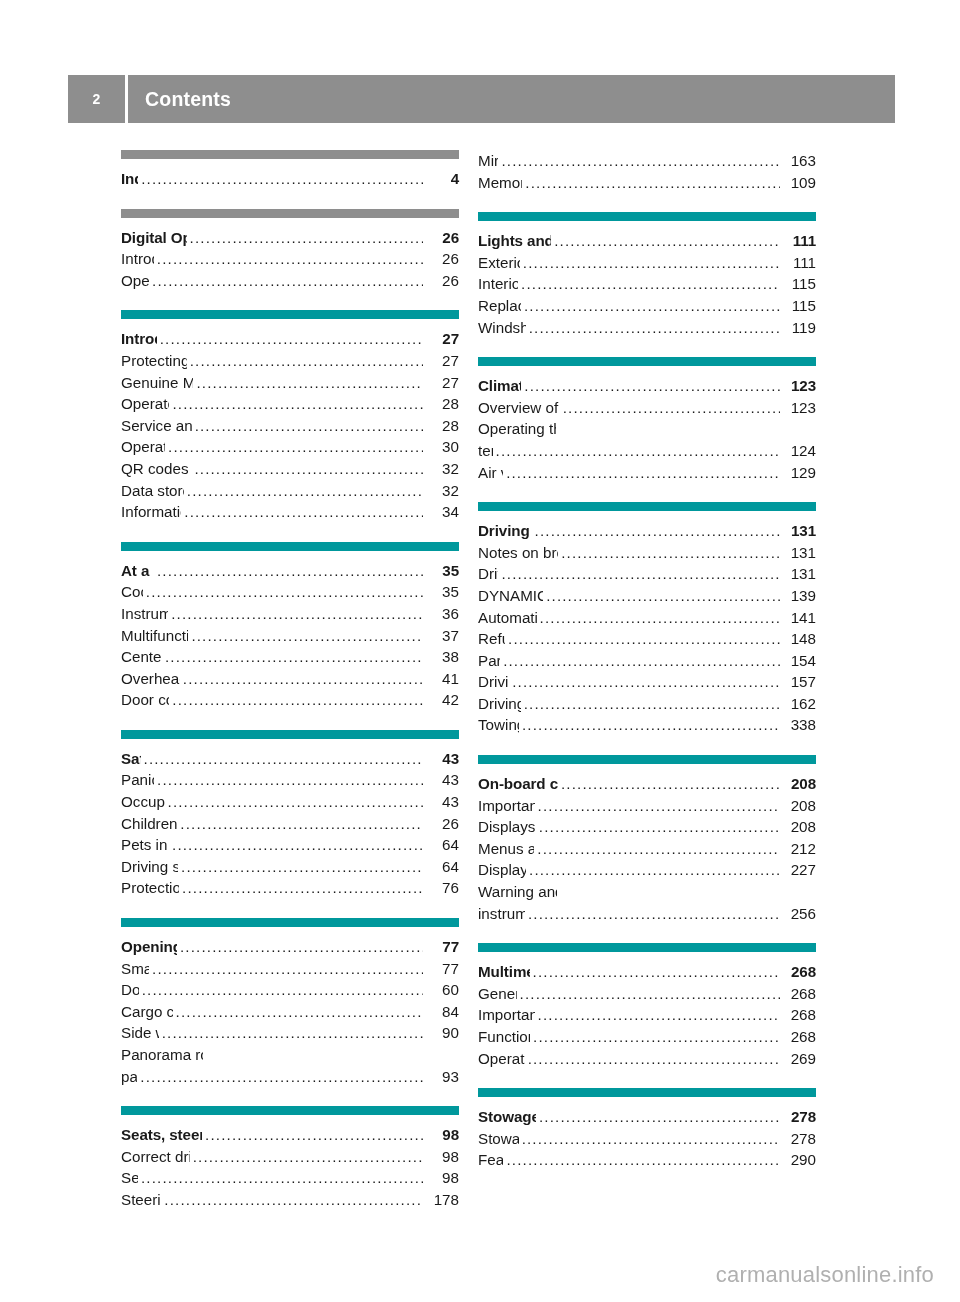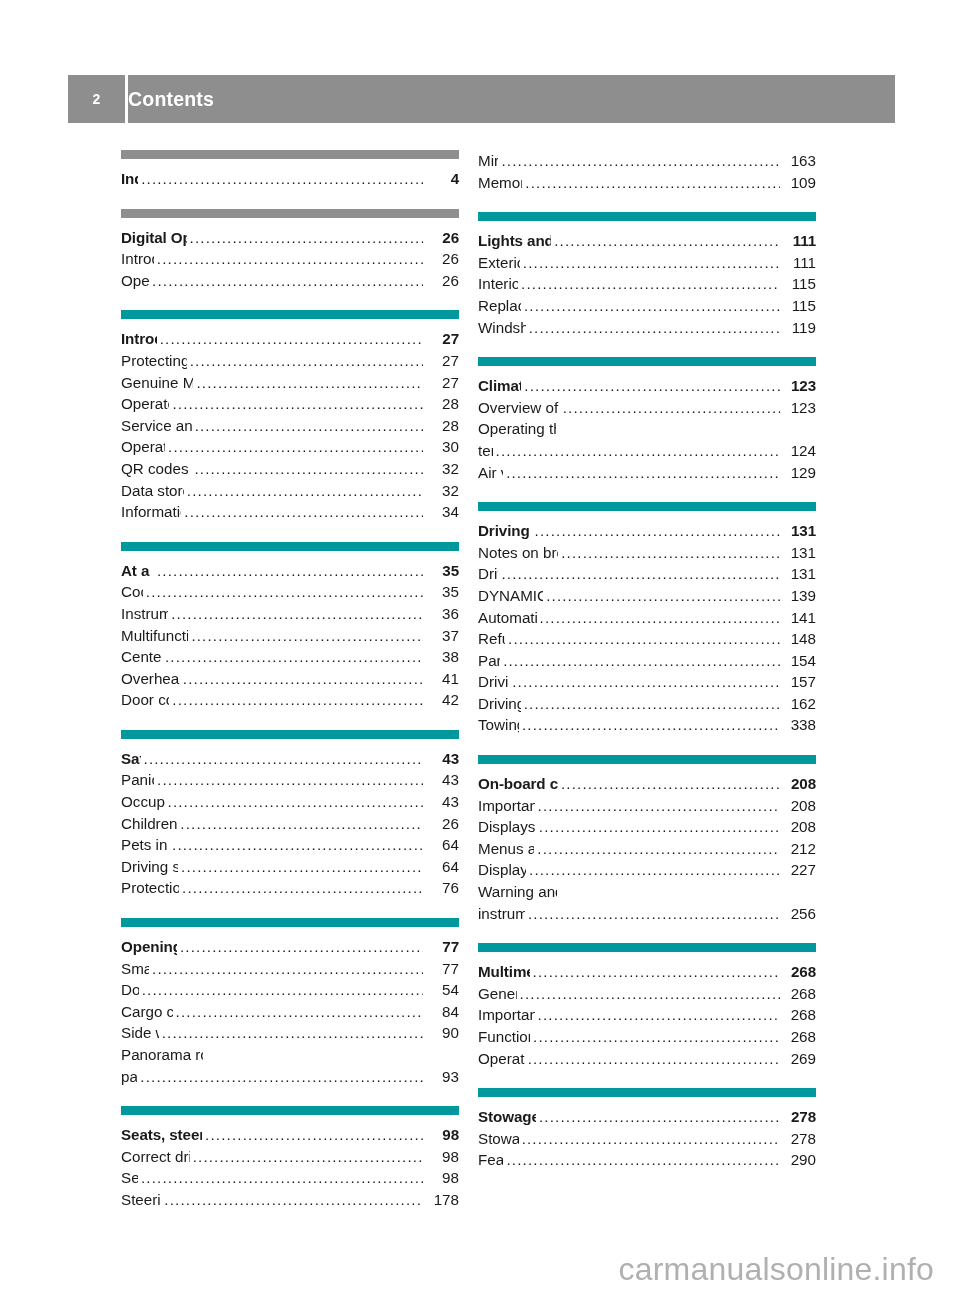--- a/index.html
+++ b/index.html
@@ -37,20 +37,21 @@
     font-weight: bold;
     color: #ffffff;
     letter-spacing: .3px;
   }
   #header-divider {
     width: 3px;
     height: 48px;
     background: #ffffff;
   }
   #header-title {
+    padding-left: 17px;
     font-size: 19.5px;
     font-weight: bold;
     color: #ffffff;
     letter-spacing: .2px;
   }
 
   
   #toc {
     position: absolute;
     left: 0;
@@ -111,21 +112,21 @@
   .toc-row.wrap-first .t-leader,
   .toc-row.wrap-first .t-page { visibility: hidden; }
 
   .group-gap { height: 19px; }
 
   
   #watermark {
     position: absolute;
     right: 26px;
     bottom: 14px;
-    font-size: 32px;
+    font-size: 22px;
     color: #b0b0b0;
     letter-spacing: .2px;
     font-family: "Liberation Sans", sans-serif;
   }
 </style>
 </head>
 <body>
 
 <div id="page-header">
   <div id="page-number-box">2</div>
@@ -298,21 +299,21 @@
           <span class="t-page">77</span>
         </div>
         <div class="toc-row">
           <span class="t-label">SmartKey</span>
           <span class="t-leader">........................................................................................................................</span>
           <span class="t-page">77</span>
         </div>
         <div class="toc-row">
           <span class="t-label">Doors</span>
           <span class="t-leader">........................................................................................................................</span>
-          <span class="t-page">54</span>
+          <span class="t-page">60</span>
         </div>
         <div class="toc-row">
           <span class="t-label">Cargo compartment</span>
           <span class="t-leader">........................................................................................................................</span>
           <span class="t-page">84</span>
         </div>
         <div class="toc-row">
           <span class="t-label">Side windows</span>
           <span class="t-leader">........................................................................................................................</span>
           <span class="t-page">90</span>

